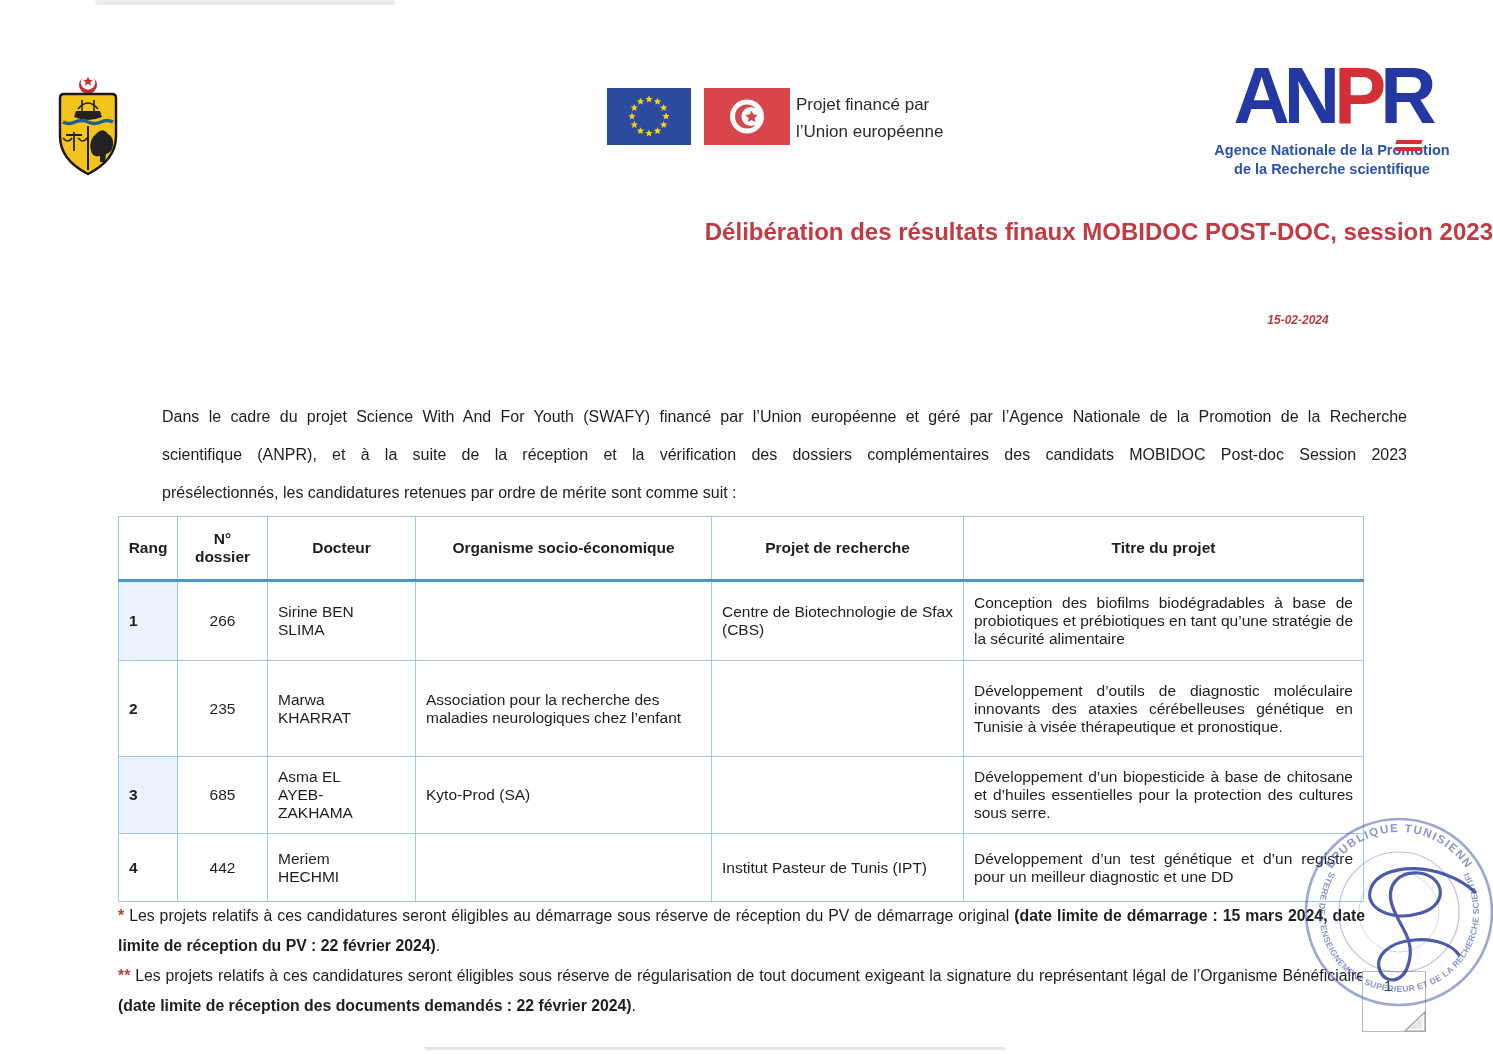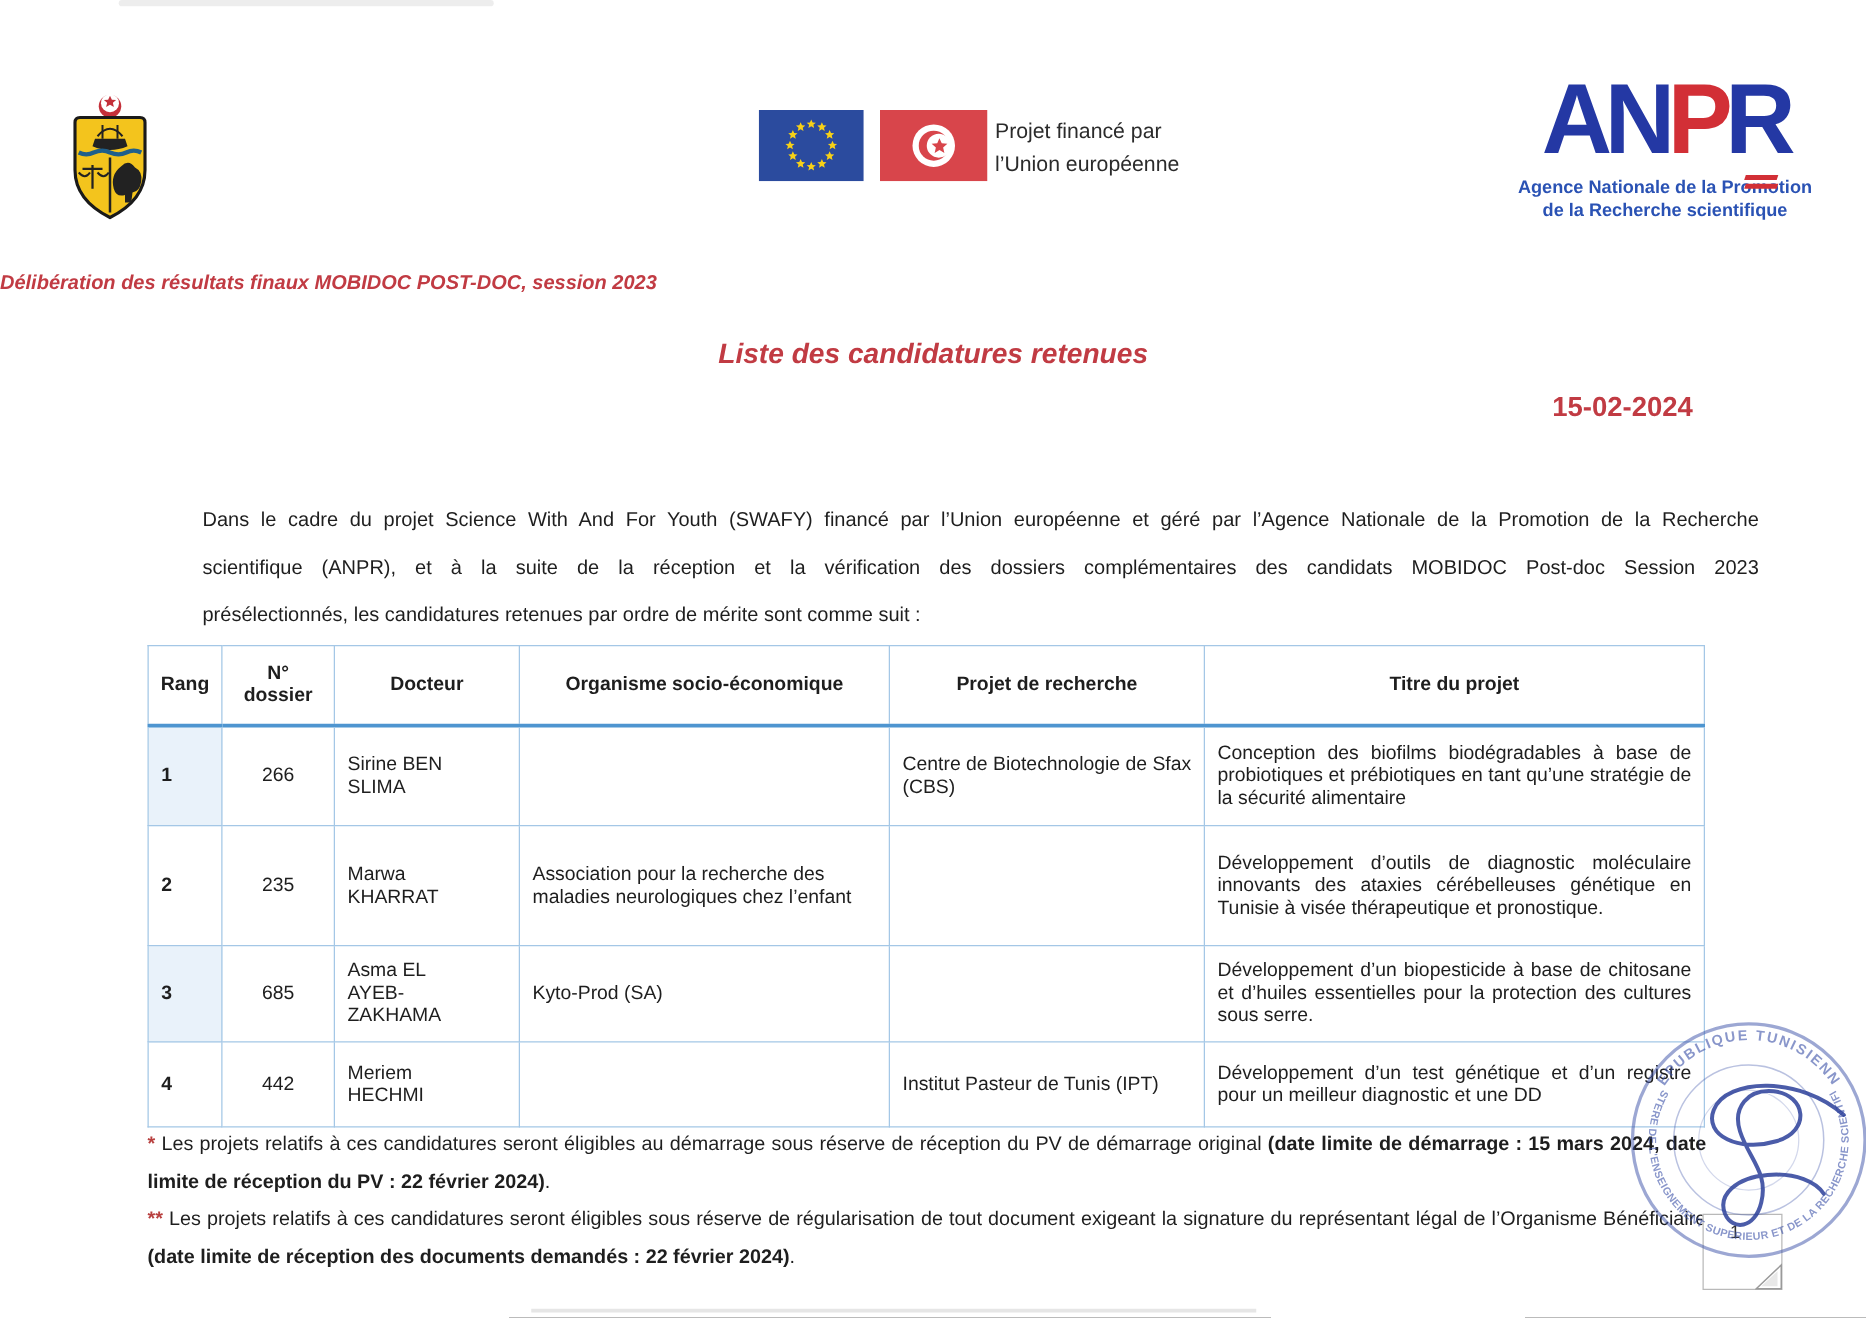--- a/index.html
+++ b/index.html
@@ -16,26 +16,26 @@
   .funding{position:absolute;left:796px;top:91px;font-size:17px;line-height:27px;color:#2b2b2b;}
   .anpr{position:absolute;left:1200px;top:52px;width:264px;text-align:center;}
   .anpr-word{font-weight:bold;font-size:78px;line-height:86px;letter-spacing:-6px;
              transform:scaleY(1.02);font-style:normal;}
   .anpr-blue{color:#2438a4;} .anpr-red{color:#d22f36;}
   .anpr-bars{position:absolute;right:42px;top:88px;width:26px;}
   .anpr-bar{height:4px;background:#d22f36;margin-bottom:3px;transform:skewX(-18deg);}
   .anpr-tagline{color:#2a52b4;font-weight:bold;font-size:14.5px;line-height:19px;margin-top:3px;}
 
   
-  .title1{position:absolute;left:0;right:0;top:218px;text-align:left;color:#c13b43;
-          font-weight:bold;font-style:italic;font-size:16px;}
+  .title1{position:absolute;left:0;right:0;top:218px;text-align:right;color:#c13b43;
+          font-weight:bold;font-size:24px;}
   .title2{position:absolute;left:0;right:0;top:270px;text-align:center;color:#c13b43;
           font-weight:bold;font-style:italic;font-size:22.5px;}
   .docdate{position:absolute;left:1233px;top:313px;width:130px;text-align:center;color:#c13b43;
-           font-weight:bold;font-size:22px;}
+           font-weight:bold;font-size:12px;font-style:italic;}
 
   
   .intro{position:absolute;left:118px;top:398px;width:1245px;font-size:16px;color:#1e1e1e;margin-left:44px;}
   .intro .jline{text-align:justify;text-align-last:justify;line-height:38px;}
   .intro .lline{text-align:left;line-height:38px;}
 
   
   .restable{position:absolute;left:118px;top:516px;width:1245px;border-collapse:collapse;
             table-layout:fixed;font-size:15.5px;color:#1e1e1e;border-radius:32px;}
   .restable th,.restable td{border:1px solid #a4c7e6;vertical-align:middle;}
@@ -128,21 +128,20 @@
       <div class="anpr-bar"></div>
         <div class="anpr-bar"></div>
     </div>
     <div class="anpr-tagline">
       <div>Agence Nationale de la Promotion</div>
       <div>de la Recherche scientifique</div>
     </div>
   </div>
 
   <div class="title1">Délibération des résultats finaux MOBIDOC POST-DOC, session 2023</div>
-  <div class="title2">Liste des candidatures retenues</div>
   <div class="docdate">15-02-2024</div>
 
   <div class="intro">
     <div class="jline">Dans le cadre du projet Science With And For Youth (SWAFY) financé par l’Union européenne et géré par l’Agence Nationale de la Promotion de la Recherche</div>
     <div class="jline">scientifique (ANPR), et à la suite de la réception et la vérification des dossiers complémentaires des candidats MOBIDOC Post-doc Session 2023</div>
     <div class="lline">présélectionnés, les candidatures retenues par ordre de mérite sont comme suit :</div>
   </div>
 
   <table class="restable">
     <colgroup>

